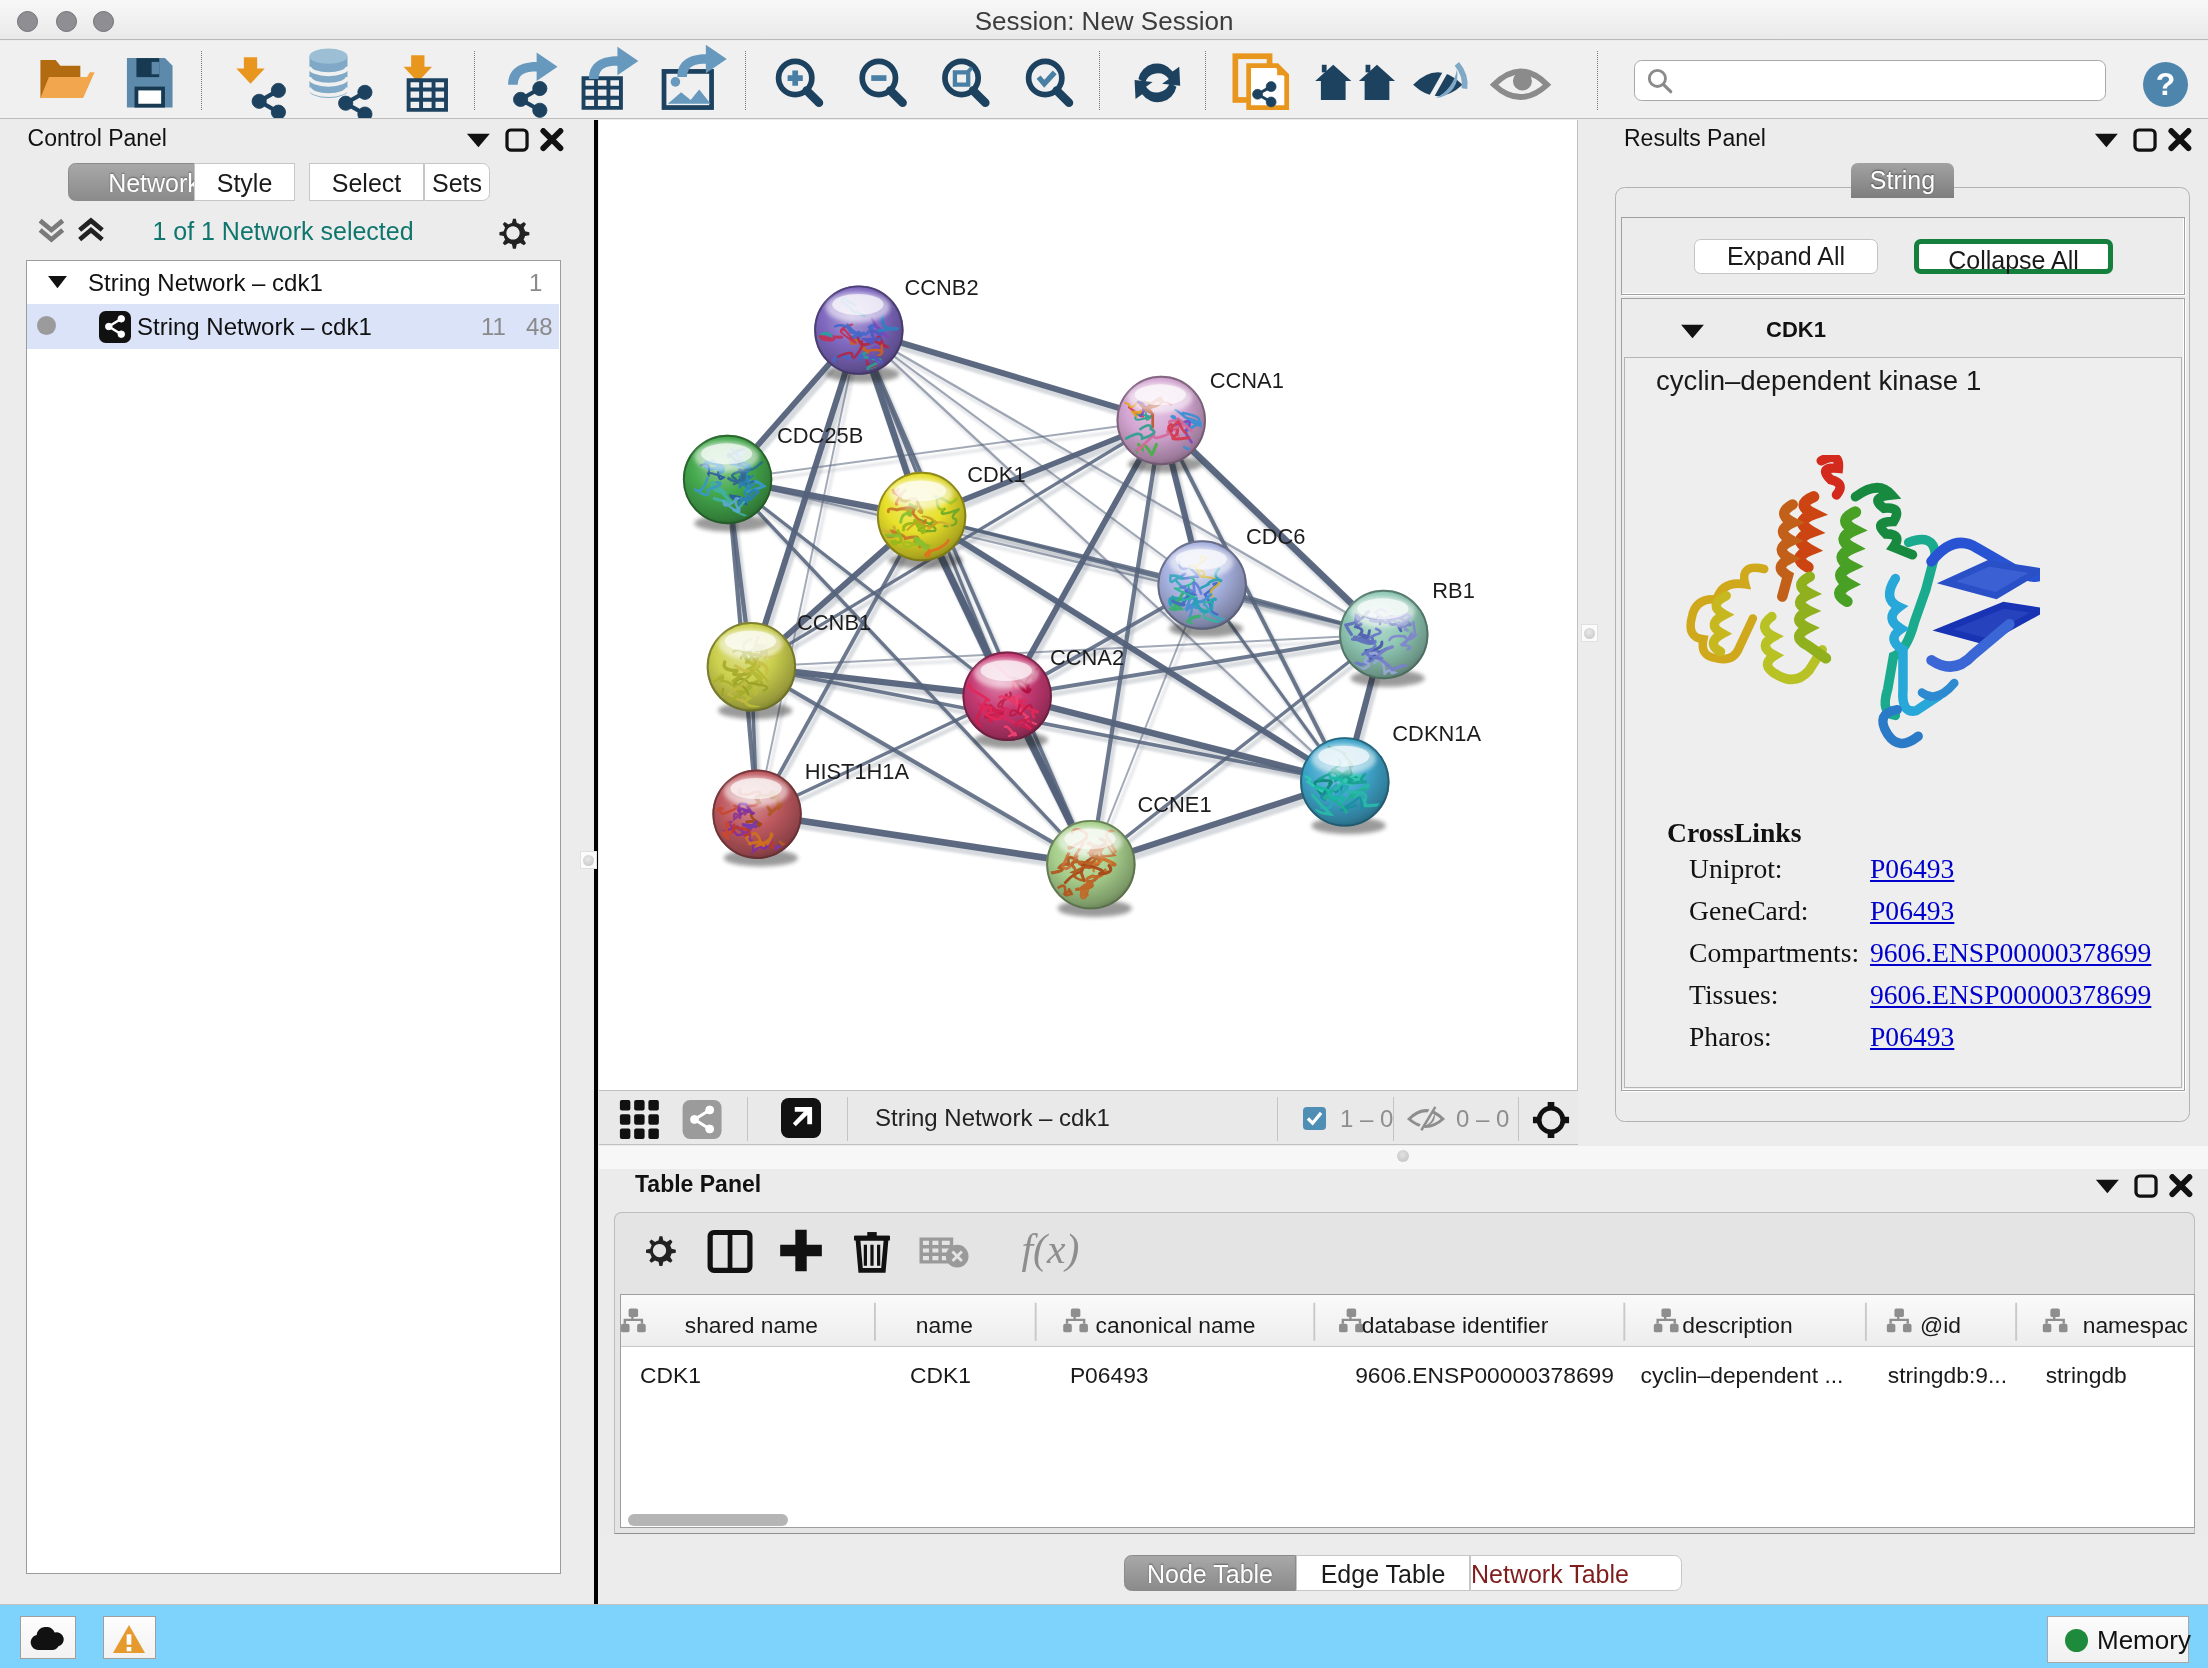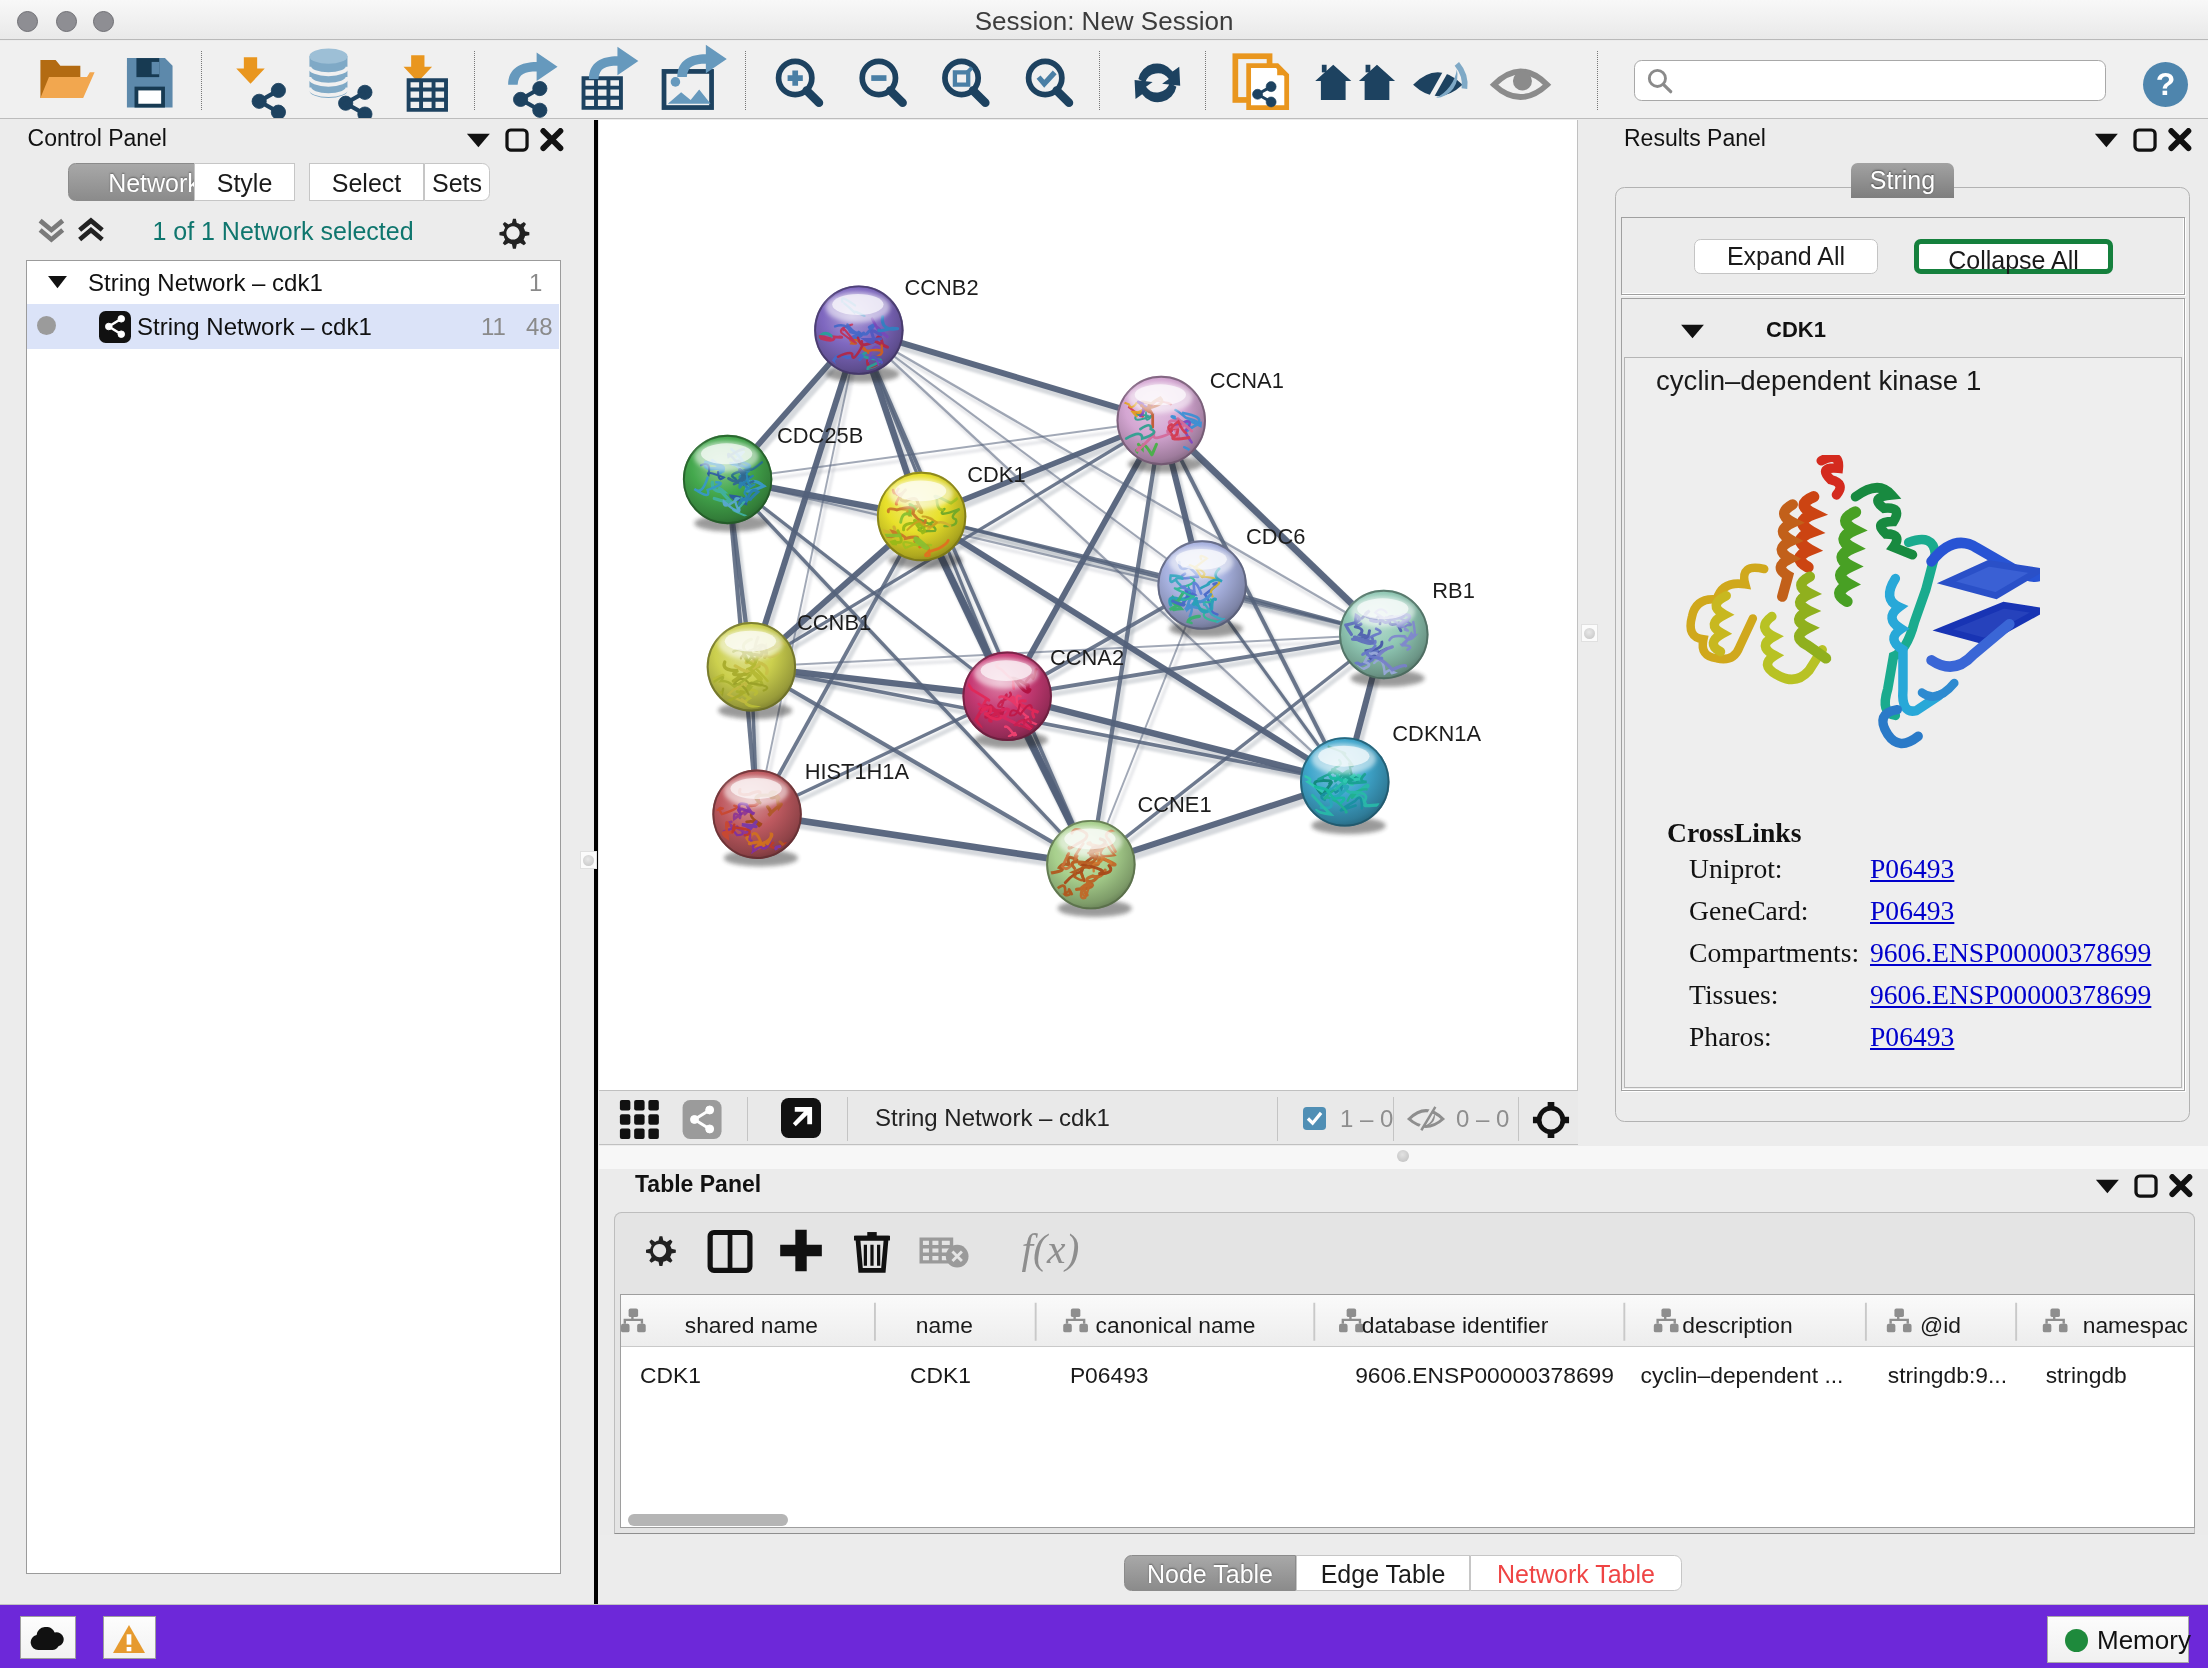--- a/index.html
+++ b/index.html
@@ -47,21 +47,21 @@
   border-top:1px solid #c0c0c0; border-bottom:1px solid #c0c0c0; }
 #splitterh { left:599px; top:1146px; width:1609px; height:23px; background:#f7f7f7; }
 
 
 #rpanel { left:1579px; top:120px; width:630px; height:1026px; background:#ececec; }
 
 
 #tpanel { left:599px; top:1169px; width:1609px; height:366px; background:#ebebeb; }
 
 
-#bottombar { left:0; top:1604px; width:2208px; height:65px; background:#6d28d9;
+#bottombar { left:0; top:1604px; width:2208px; height:65px; background:#7dd3fc;
   border-top:1px solid #c2c2c2; }
 </style>
 </head>
 <body>
 <div class="abs" id="titlebar">
   <div class="tl" style="left:17px;"></div>
   <div class="tl" style="left:56px;"></div>
   <div class="tl" style="left:93px;"></div>
   <div id="wtitle">Session: New Session</div>
 </div>
@@ -944,21 +944,21 @@
       <text x="772" y="92">9606.ENSP00000378699</text>
       <text x="1072" y="92">cyclin–dependent ...</text>
       <text x="1332" y="92">stringdb:9...</text>
       <text x="1498" y="92">stringdb</text>
     </g>
   </svg>
   <div class="abs" style="left:28.5px; top:345px; width:160px; height:12.4px; background:#b5b5b5; border-radius:6.7px;"></div>
 
   <div class="abs" style="left:525px; top:386px; width:172px; height:36px; background:linear-gradient(#a8a8a8,#8b8b8b); border:1px solid #8b8b8b; border-radius:7.6px 0 0 7.6px; color:#fff; font-size:25px; text-align:center; line-height:36px; text-shadow:0 -1px 1.9px rgba(0,0,0,.4);">Node Table</div>
   <div class="abs" style="left:697px; top:386px; width:174px; height:36px; background:#fff; border:1px solid #c6c6c6; font-size:25px; text-align:center; line-height:36px; color:#1a1a1a;">Edge Table</div>
-  <div class="abs" style="left:871px; top:386px; width:212px; height:36px; background:#fff; border:1px solid #c6c6c6; border-radius:0 7.6px 7.6px 0; font-size:25px; text-align:center; line-height:36px; color:#ef4444;">Network Table</div>
+  <div class="abs" style="left:871px; top:386px; width:212px; height:36px; background:#fff; border:1px solid #c6c6c6; border-radius:0 7.6px 7.6px 0; font-size:25px; text-align:left; line-height:36px; color:#7f1d1d;">Network Table</div>
 </div>
 
 <div class="abs" id="bottombar">
   <div class="abs" style="left:20px; top:11.4px; width:56px; height:43px; background:linear-gradient(#fdfdfd,#f2f2f2); border:1.9px solid #9e9e9e;">
     <svg style="position:absolute;left:7.6px;top:9.5px;" width="38" height="25" viewBox="0 0 40 26">
       <path d="M10 24 a8 8 0 0 1 -2 -15.8 a10 10 0 0 1 19 -2.5 a7.5 7.5 0 0 1 4 14.5 q-2 3.8 -6.5 3.8 z" fill="#111"></path>
     </svg>
   </div>
   <div class="abs" style="left:103px; top:11.4px; width:53px; height:43px; background:linear-gradient(#fdfdfd,#f2f2f2); border:1.9px solid #9e9e9e;">
     <svg style="position:absolute;left:6.7px;top:5.7px;" width="36" height="32" viewBox="0 0 38 34">

